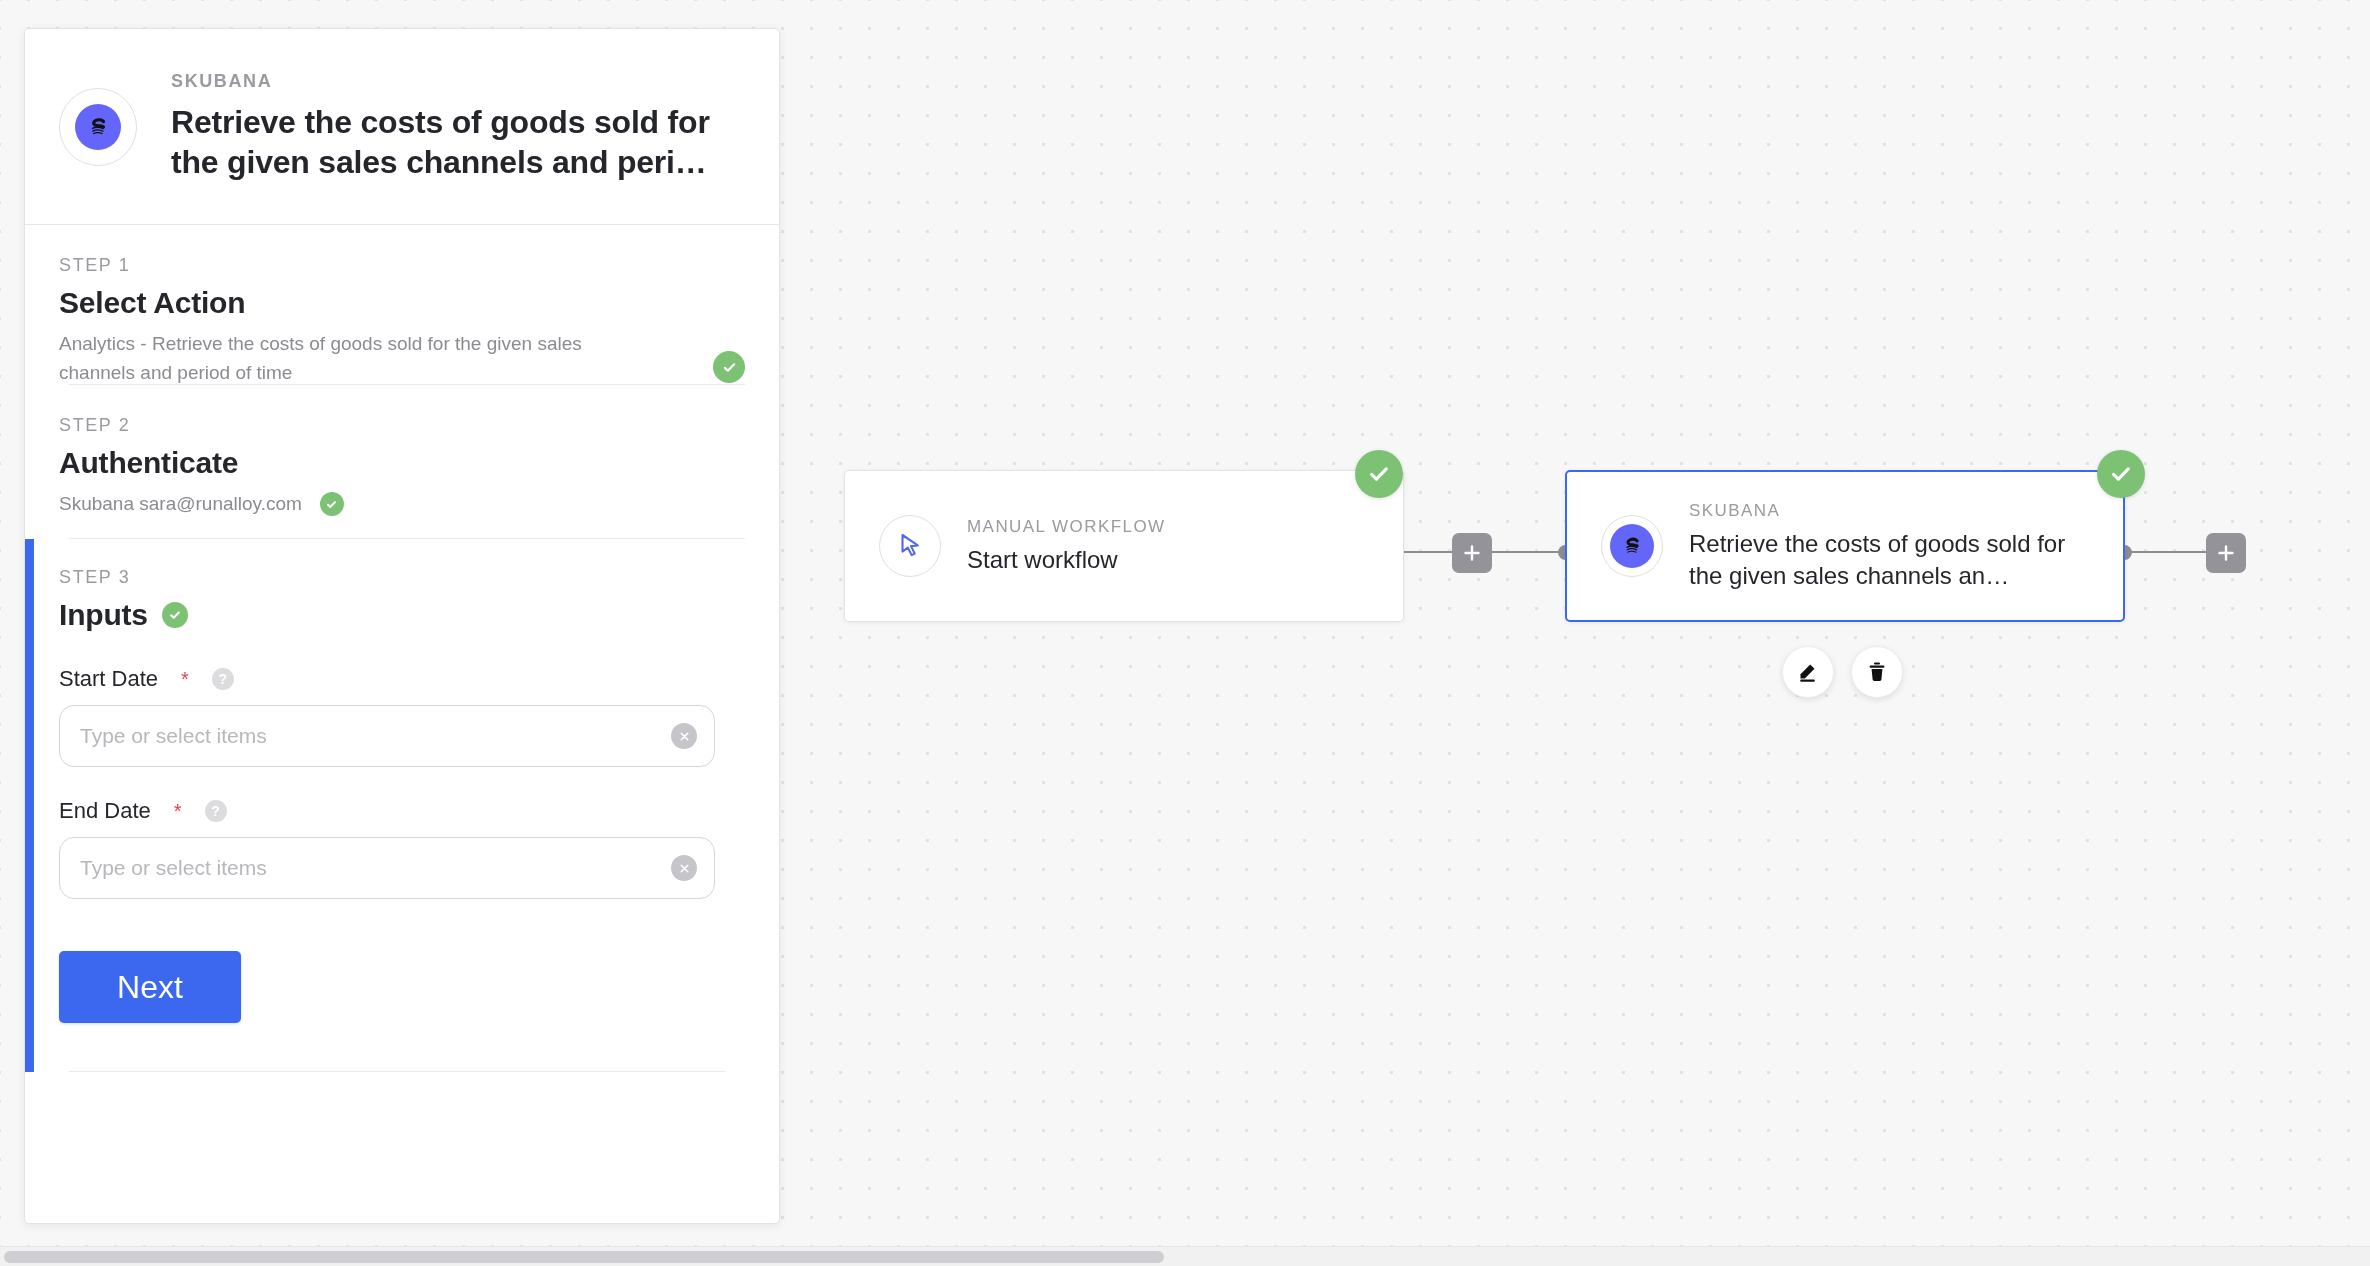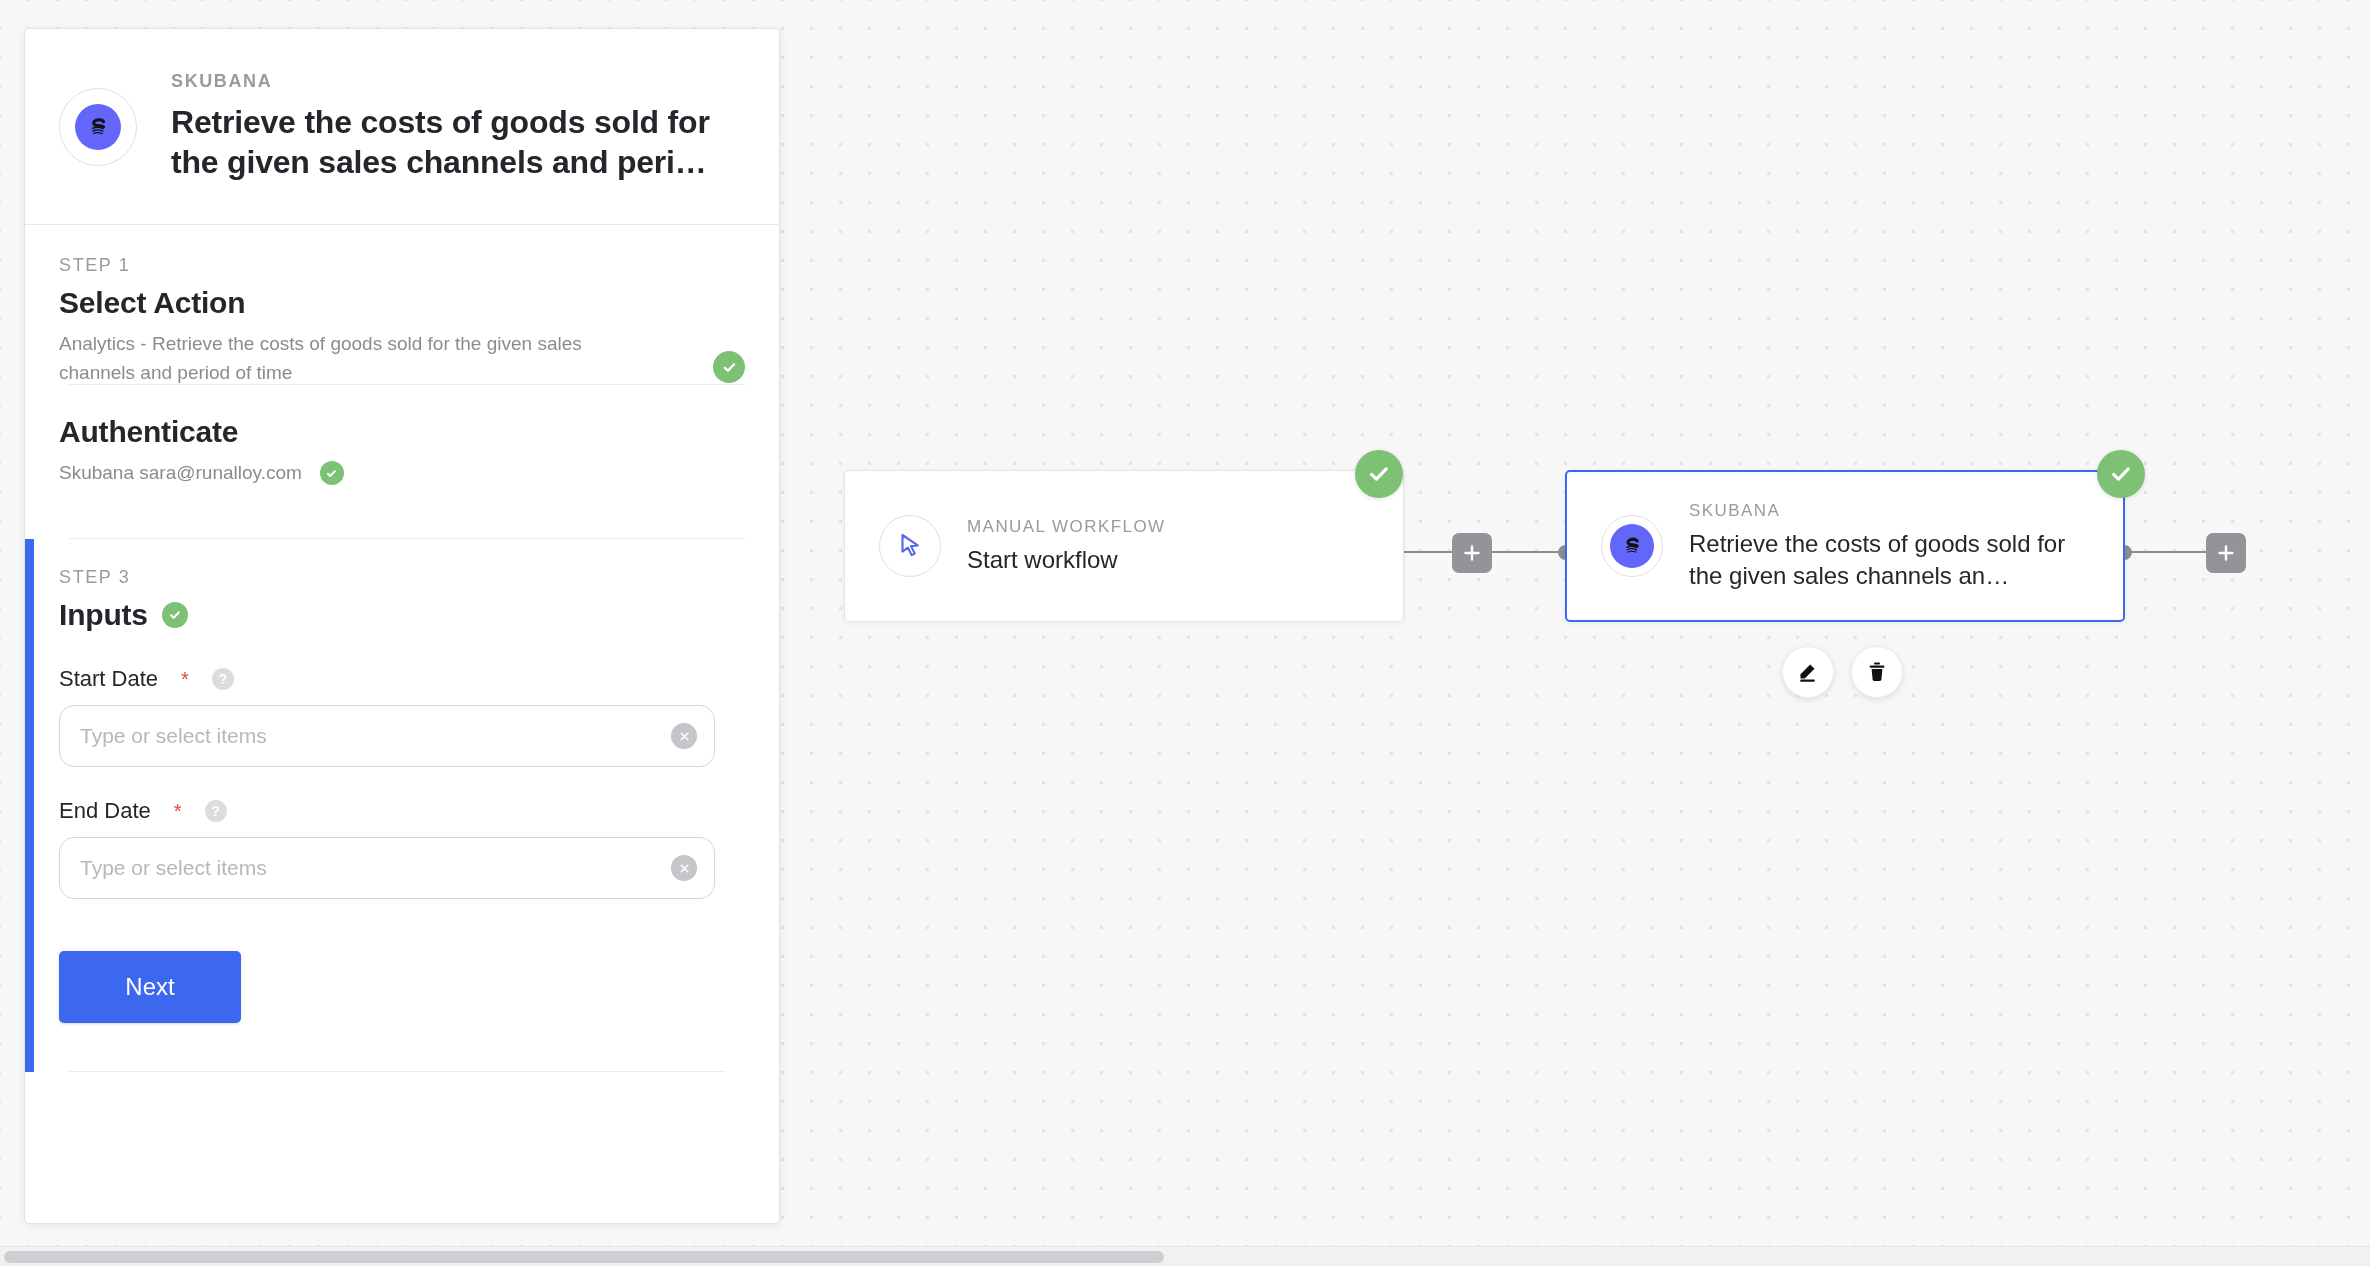--- a/index.html
+++ b/index.html
@@ -190,21 +190,21 @@
   }
 
   .next-btn {
     margin-top: 52px;
     width: 182px;
     height: 72px;
     background: #3b68ee;
     color: #fff;
     border: none;
     border-radius: 5px;
-    font-size: 24px;
+    font-size: 32px;
     font-family: "Liberation Sans", sans-serif;
     cursor: pointer;
     box-shadow: 0 1px 3px rgba(0,0,0,.15);
   }
   .bottom-divider {
     margin: 48px 0 0 10px;
     width: 656px;
     height: 1px;
     background: #ebebed;
   }
@@ -334,20 +334,21 @@
         <div class="step-sub">Analytics - Retrieve the costs of goods sold for the given sales channels and period of time</div>
         <div class="check" style="width:32px;height:32px;margin-bottom:4px;">
           <svg width="17" height="17" viewBox="0 0 20 20" aria-hidden="true">
               <path d="M4.5 10.4l3.6 3.5 7.3-7.6" fill="none" stroke="#fff" stroke-width="2.6" stroke-linecap="round" stroke-linejoin="round"></path>
             </svg>
         </div>
       </div>
     </div>
 
     <div class="step with-divider" id="step-2">
+      <div class="step-eyebrow">STEP 2</div>
       <div class="step-title-row">
         <div class="step-title">Authenticate</div>
       </div>
       <div class="step-sub-row" style="justify-content:flex-start;align-items:center;">
         <div class="step-sub" style="margin-right:14px;">Skubana sara@runalloy.com</div>
         <div class="check" style="width:24px;height:24px;margin-top:10px;">
           <svg width="13" height="13" viewBox="0 0 20 20" aria-hidden="true">
               <path d="M4.5 10.4l3.6 3.5 7.3-7.6" fill="none" stroke="#fff" stroke-width="3" stroke-linecap="round" stroke-linejoin="round"></path>
             </svg>
         </div>

